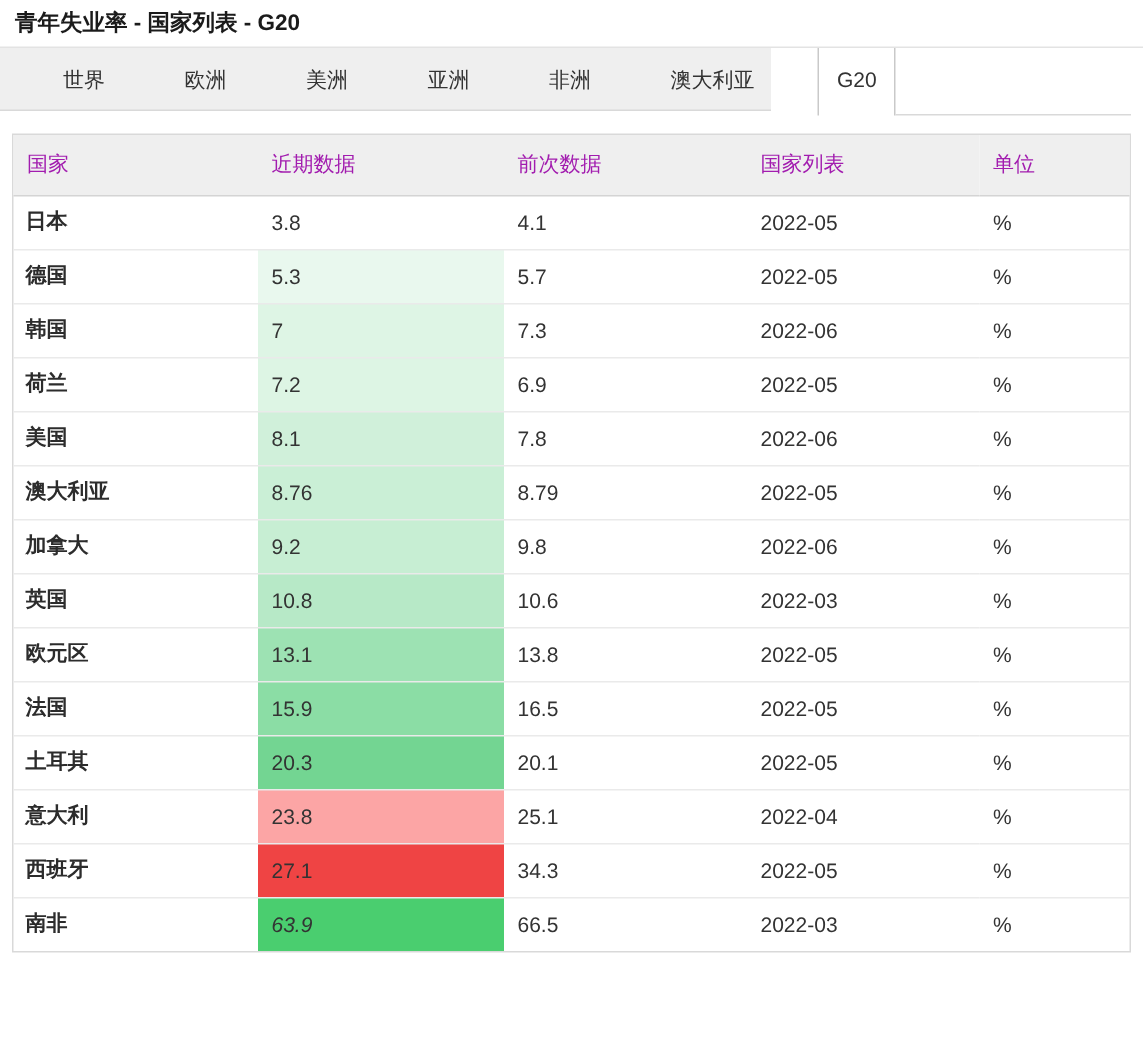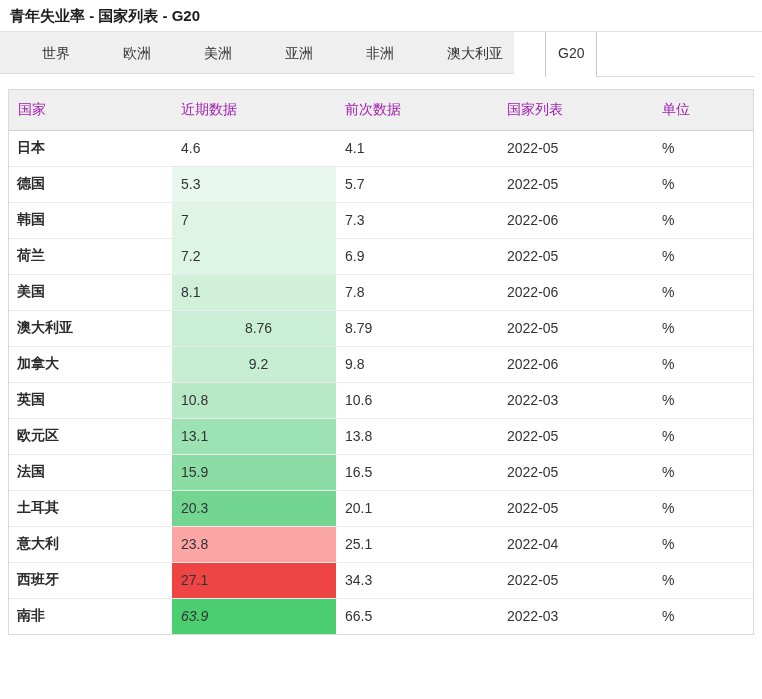--- a/index.html
+++ b/index.html
@@ -116,21 +116,21 @@
         <th>近期数据</th>
         <th>前次数据</th>
         <th>国家列表</th>
         <th>单位</th>
       </tr>
     </thead>
     <tbody id="tbody">
 
   <tr>
     <td class="country">日本</td>
-    <td class="latest">4.6</td>
+    <td class="latest">3.8</td>
     <td class="prev">4.1</td>
     <td class="date">2022-05</td>
     <td class="unit">%</td>
   </tr>
 
   <tr>
     <td class="country">德国</td>
     <td class="latest" style="background-color: rgb(233, 248, 238);">5.3</td>
     <td class="prev">5.7</td>
     <td class="date">2022-05</td>
@@ -156,29 +156,29 @@
   <tr>
     <td class="country">美国</td>
     <td class="latest" style="background-color: rgb(208, 240, 218);">8.1</td>
     <td class="prev">7.8</td>
     <td class="date">2022-06</td>
     <td class="unit">%</td>
   </tr>
 
   <tr>
     <td class="country">澳大利亚</td>
-    <td class="latest" style="background-color: rgb(202, 239, 214); text-align: center;">8.76</td>
+    <td class="latest" style="background-color: rgb(202, 239, 214);">8.76</td>
     <td class="prev">8.79</td>
     <td class="date">2022-05</td>
     <td class="unit">%</td>
   </tr>
 
   <tr>
     <td class="country">加拿大</td>
-    <td class="latest" style="background-color: rgb(199, 238, 211); text-align: center;">9.2</td>
+    <td class="latest" style="background-color: rgb(199, 238, 211);">9.2</td>
     <td class="prev">9.8</td>
     <td class="date">2022-06</td>
     <td class="unit">%</td>
   </tr>
 
   <tr>
     <td class="country">英国</td>
     <td class="latest" style="background-color: rgb(183, 233, 199);">10.8</td>
     <td class="prev">10.6</td>
     <td class="date">2022-03</td>

